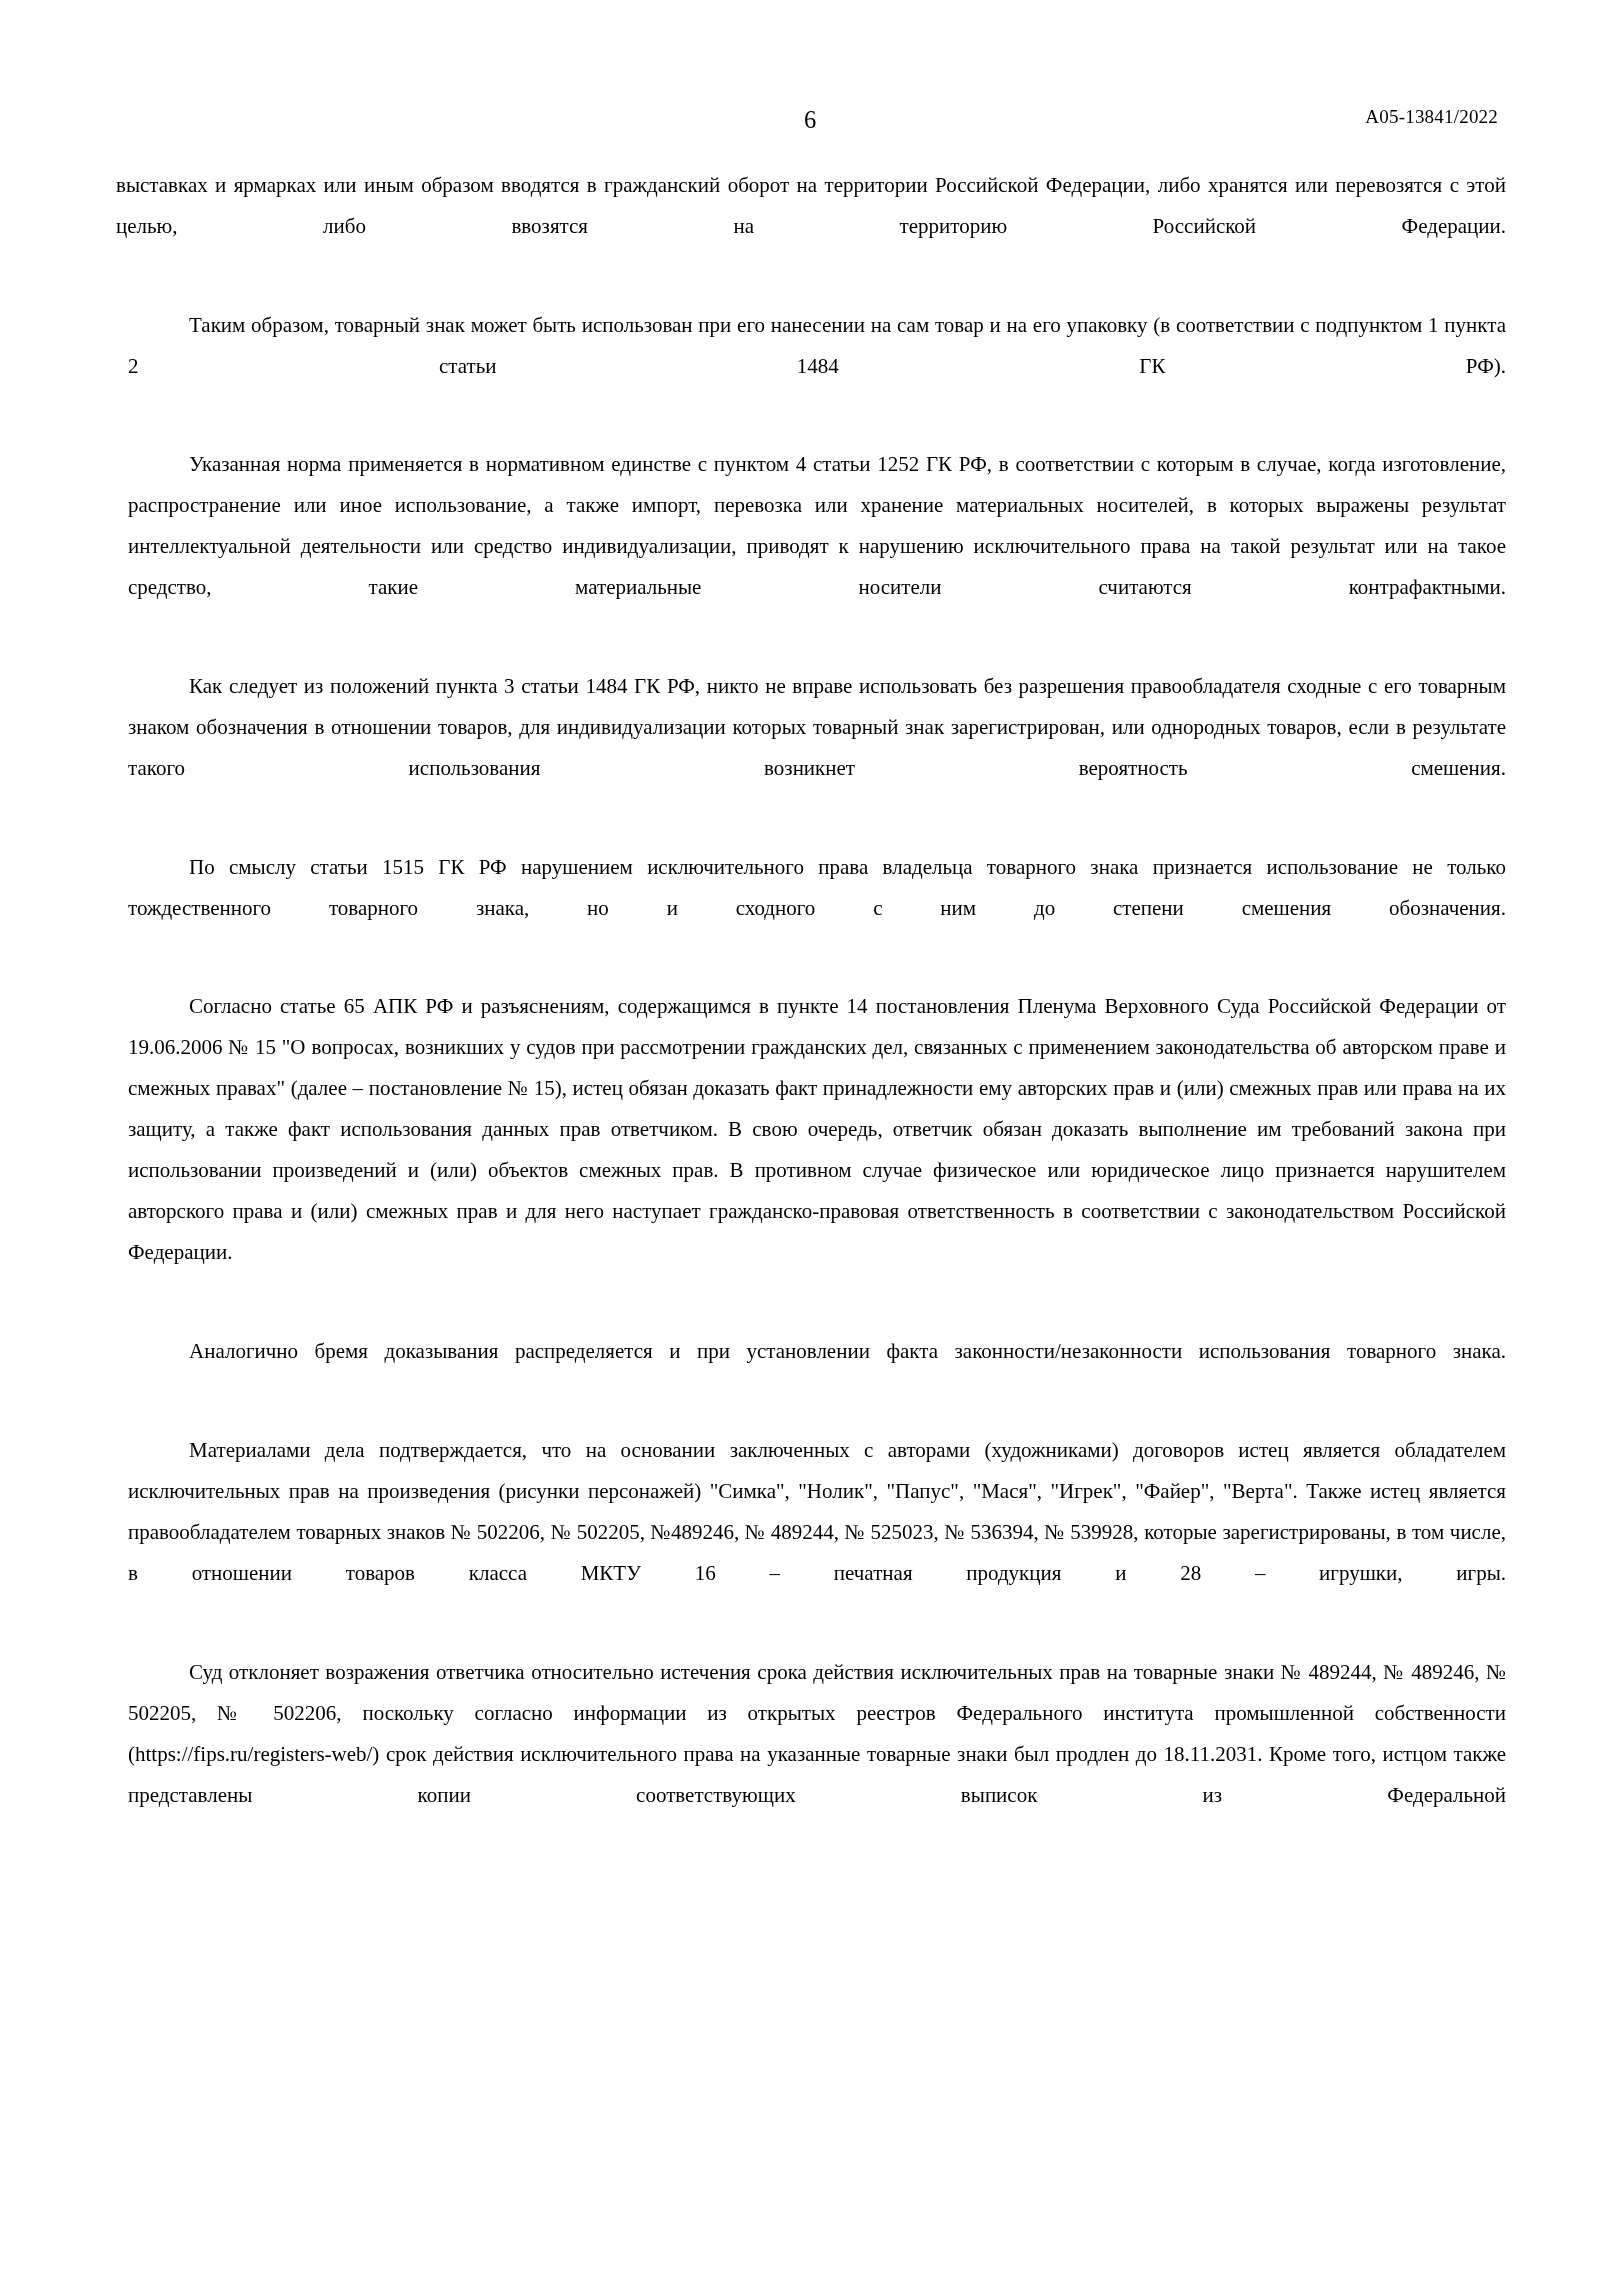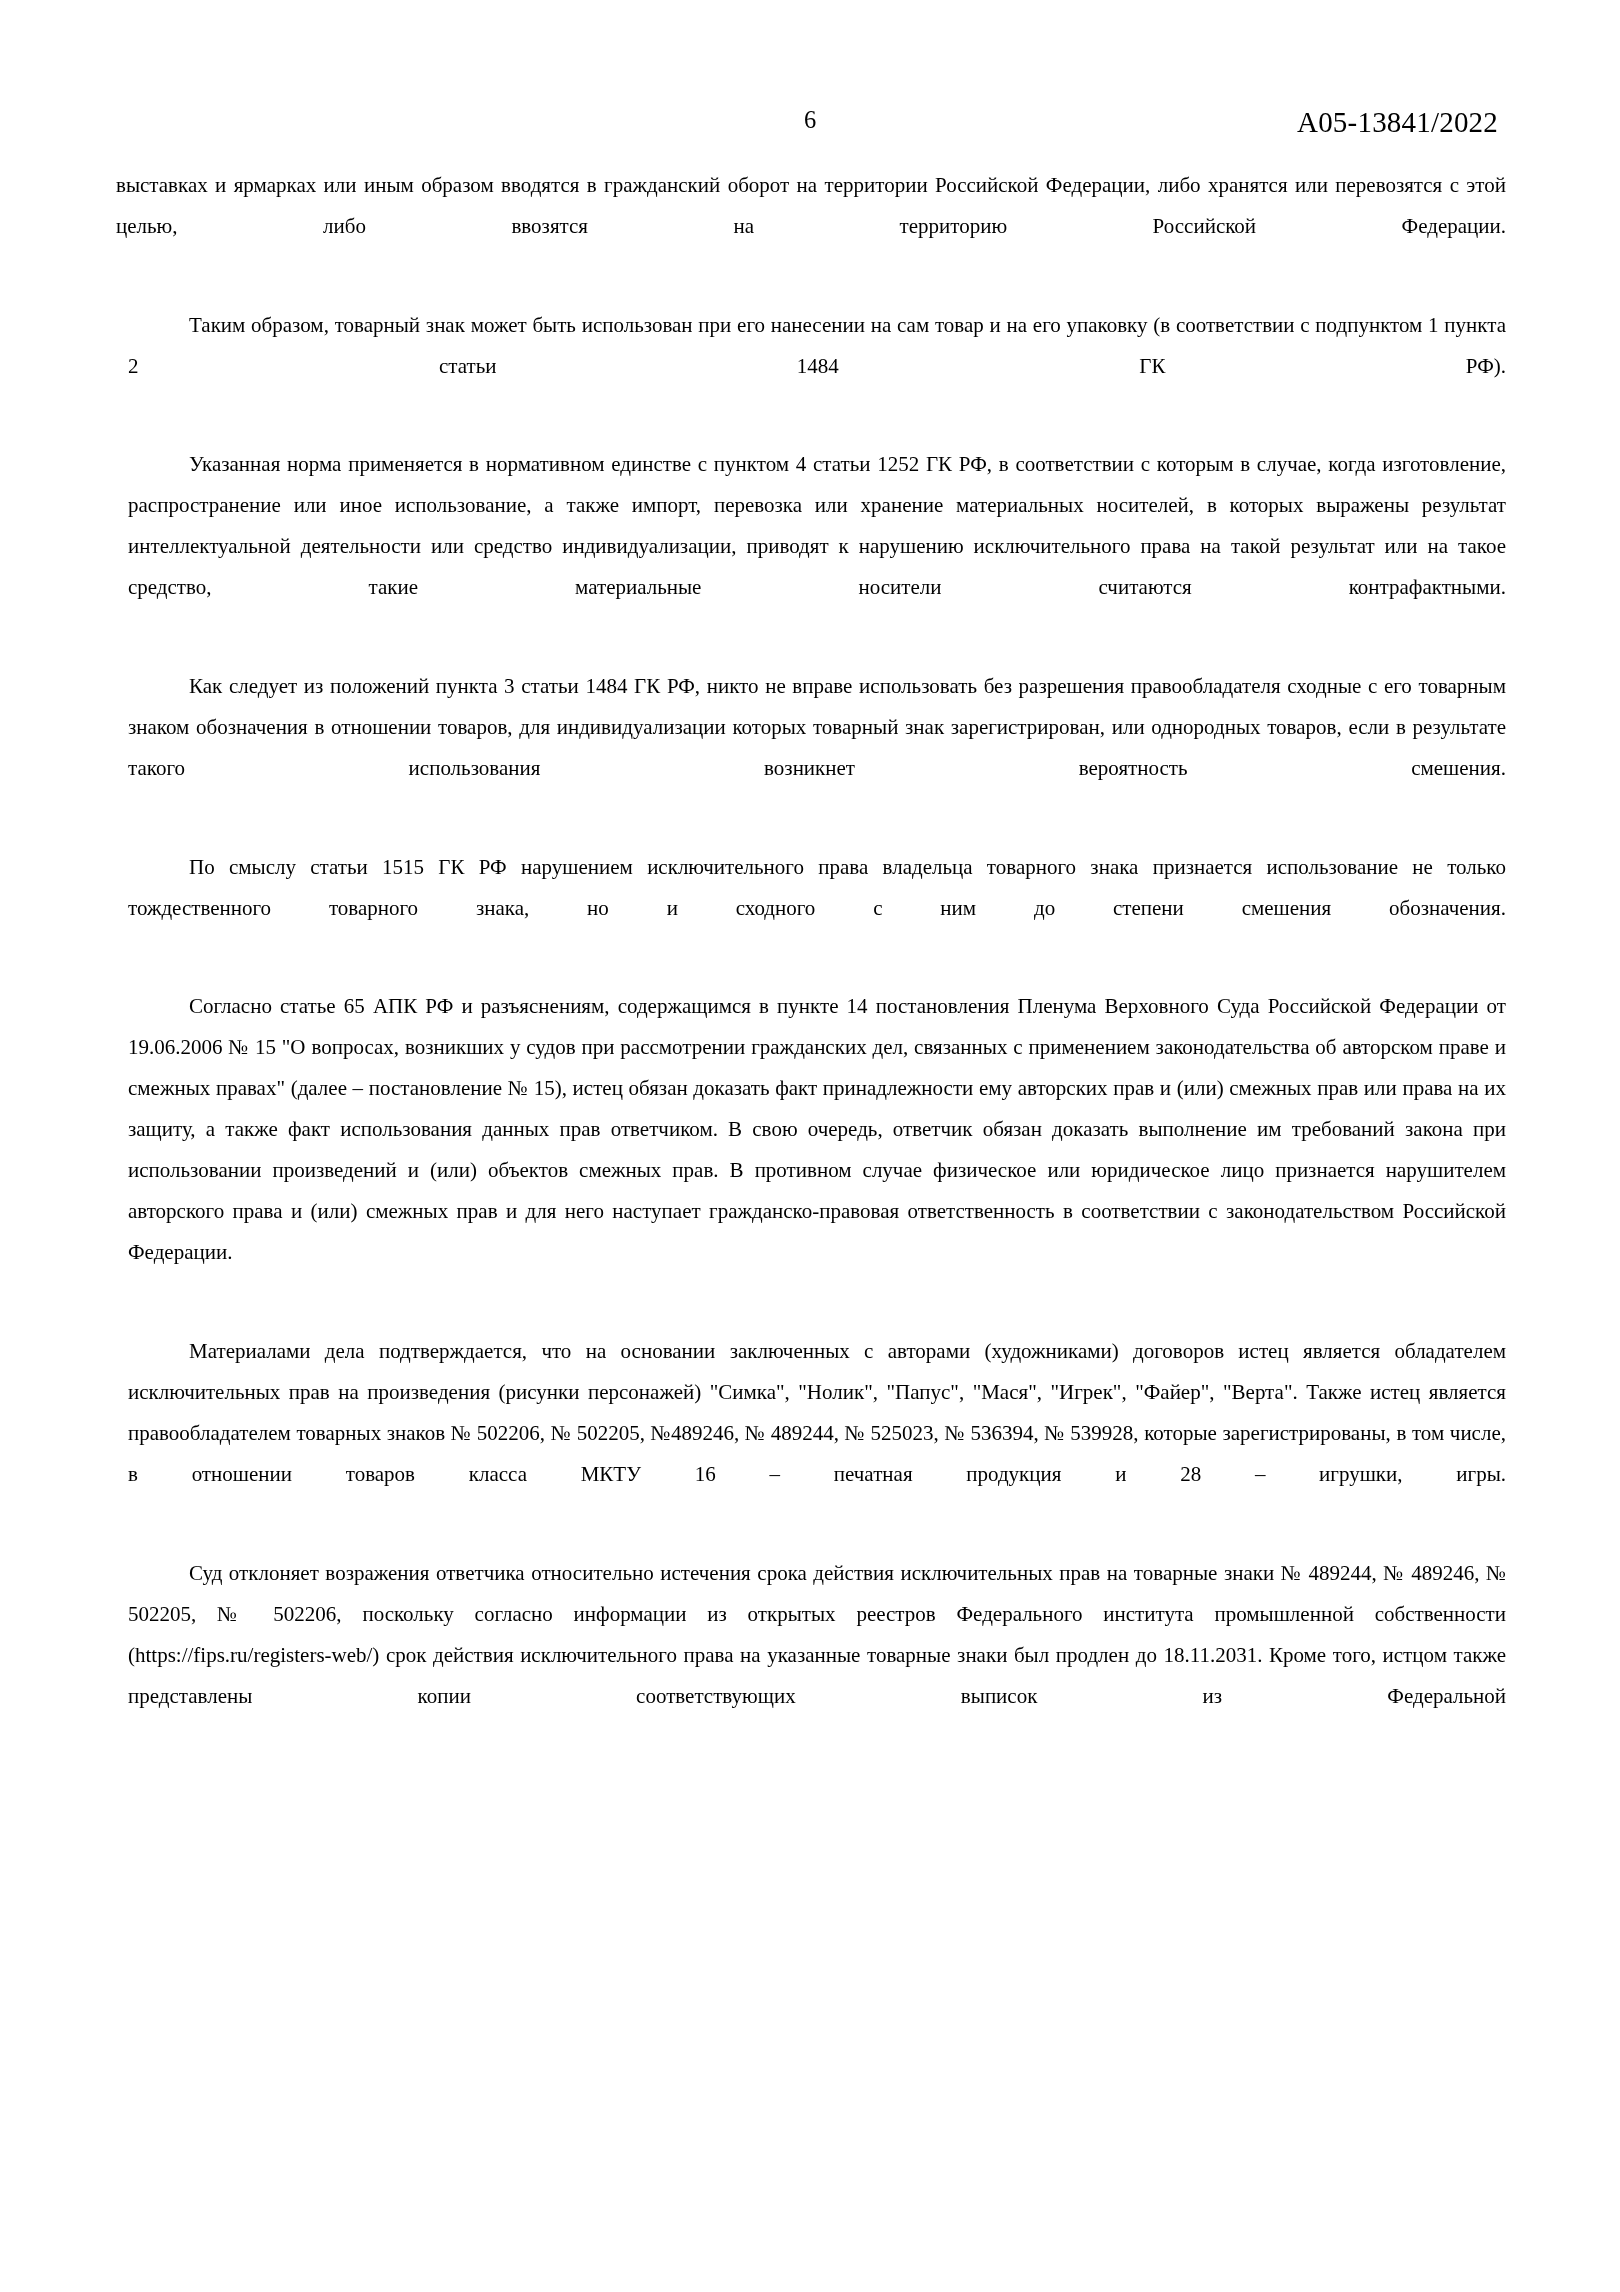--- a/index.html
+++ b/index.html
@@ -30,21 +30,21 @@
     position: absolute;
     left: 0;
     width: 1620px;
     text-align: center;
     font-size: 24.5px;
   }
   .header .case-number {
     position: absolute;
     right: 122px;
     top: 0;
-    font-size: 29px;
+    font-size: 19px;
     letter-spacing: 0.2px;
   }
   .body-text {
     position: absolute;
     top: 165px;
     left: 116px;
     width: 1390px;
     font-size: 21px;
     line-height: 41px;
     text-align: justify;
@@ -79,18 +79,19 @@
     <span class="case-number">A05-13841/2022</span>
   </div>
 
   <div class="body-text">
     <p>выставках и ярмарках или иным образом вводятся в гражданский оборот на территории Российской Федерации, либо хранятся или перевозятся с этой целью, либо ввозятся на территорию Российской Федерации.</p>
     <p class="indent">Таким образом, товарный знак может быть использован при его нанесении на сам товар и на его упаковку (в соответствии с подпунктом 1 пункта 2 статьи 1484 ГК РФ).</p>
     <p class="indent">Указанная норма применяется в нормативном единстве с пунктом 4 статьи 1252 ГК РФ, в соответствии с которым в случае, когда изготовление, распространение или иное использование, а также импорт, перевозка или хранение материальных носителей, в которых выражены результат интеллектуальной деятельности или средство индивидуализации, приводят к нарушению исключительного права на такой результат или на такое средство, такие материальные носители считаются контрафактными.</p>
     <p class="indent">Как следует из положений пункта 3 статьи 1484 ГК РФ, никто не вправе использовать без разрешения правообладателя сходные с его товарным знаком обозначения в отношении товаров, для индивидуализации которых товарный знак зарегистрирован, или однородных товаров, если в результате такого использования возникнет вероятность смешения.</p>
     <p class="indent">По смыслу статьи 1515 ГК РФ нарушением исключительного права владельца товарного знака признается использование не только тождественного товарного знака, но и сходного с ним до степени смешения обозначения.</p>
     <p class="indent">Согласно статье 65 АПК РФ и разъяснениям, содержащимся в пункте 14 постановления Пленума Верховного Суда Российской Федерации от 19.06.2006 № 15 "О вопросах, возникших у судов при рассмотрении гражданских дел, связанных с применением законодательства об авторском праве и смежных правах" (далее – постановление № 15), истец обязан доказать факт принадлежности ему авторских прав и (или) смежных прав или права на их защиту, а также факт использования данных прав ответчиком. В свою очередь, ответчик обязан доказать выполнение им требований закона при использовании произведений и (или) объектов смежных прав. В противном случае физическое или юридическое лицо признается нарушителем авторского права и (или) смежных прав и для него наступает гражданско-правовая ответственность в соответствии с законодательством Российской Федерации.</p>
+    <p class="indent">Аналогично бремя доказывания распределяется и при установлении факта законности/незаконности использования товарного знака.</p>
     <p class="indent">Материалами дела подтверждается, что на основании заключенных с авторами (художниками) договоров истец является обладателем исключительных прав на произведения (рисунки персонажей) "Симка", "Нолик", "Папус", "Мася", "Игрек", "Файер", "Верта". Также истец является правообладателем товарных знаков № 502206, № 502205, №489246, № 489244, № 525023, № 536394, № 539928, которые зарегистрированы, в том числе, в отношении товаров класса  МКТУ 16 – печатная продукция и  28 – игрушки, игры.</p>
     <p class="indent">Суд отклоняет возражения ответчика относительно истечения срока действия исключительных прав на товарные знаки № 489244, № 489246, № 502205,  № 502206, поскольку согласно информации из открытых реестров Федерального института промышленной собственности (https://fips.ru/registers-web/) срок действия исключительного права на указанные товарные знаки был продлен до 18.11.2031. Кроме того, истцом также представлены копии соответствующих выписок из Федеральной</p>
   </div>
 
 </div>
 
 
 </body></html>

